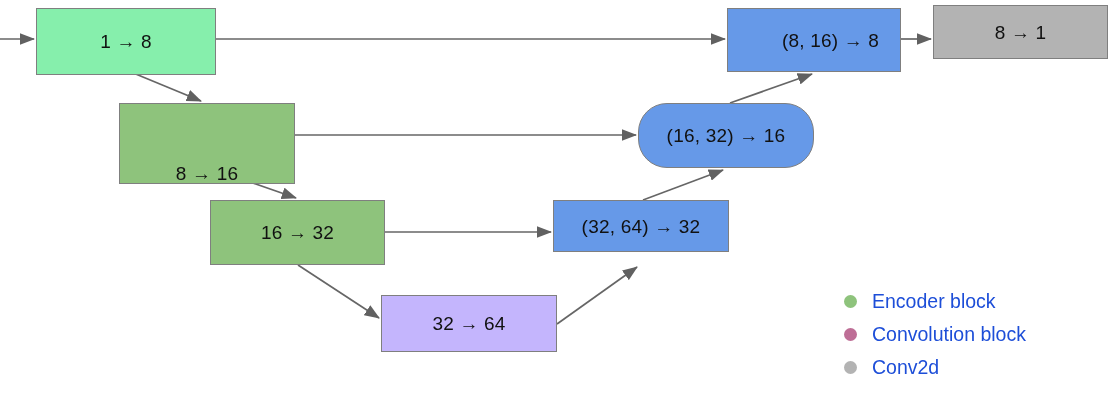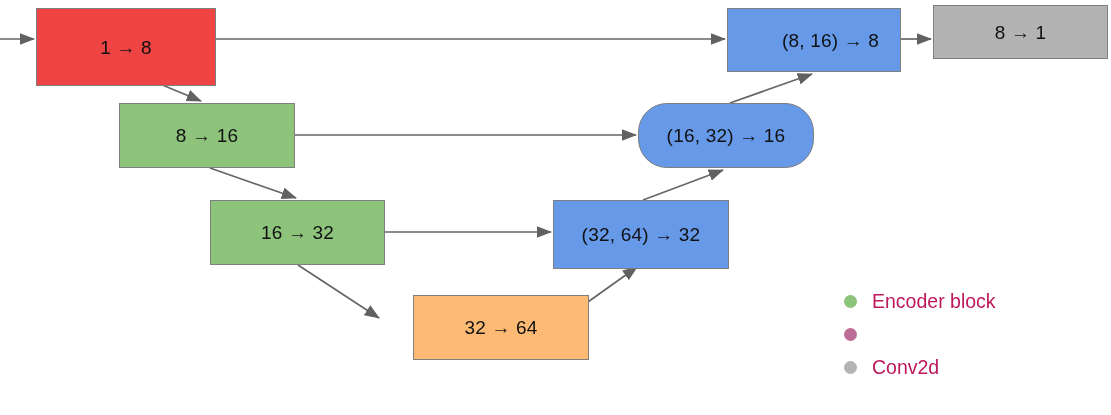--- a/index.html
+++ b/index.html
@@ -56,21 +56,21 @@
   }
   .legend-dot {
     width: 13px;
     height: 13px;
     border-radius: 50%;
     flex: 0 0 auto;
     margin-right: 15px;
   }
   .legend-label {
     font-size: 19.5px;
-    color: #be185d;
+    color: #1d4ed8;
     font-family: "Liberation Sans", sans-serif;
     line-height: 1;
     white-space: nowrap;
   }
 </style>
 </head>
 <body>
 
 <div id="diagram-root">
 
@@ -89,53 +89,54 @@
         <line x1="643" y1="200" x2="723" y2="170" stroke="#666666" stroke-width="1.7" marker-end="url(#arrowhead)"></line>
         <line x1="730" y1="103" x2="812" y2="74" stroke="#666666" stroke-width="1.7" marker-end="url(#arrowhead)"></line>
         <line x1="216" y1="39" x2="725" y2="39" stroke="#666666" stroke-width="1.7" marker-end="url(#arrowhead)"></line>
         <line x1="295" y1="135" x2="636" y2="135" stroke="#666666" stroke-width="1.7" marker-end="url(#arrowhead)"></line>
         <line x1="385" y1="232" x2="551" y2="232" stroke="#666666" stroke-width="1.7" marker-end="url(#arrowhead)"></line>
         <line x1="901" y1="39" x2="931" y2="39" stroke="#666666" stroke-width="1.7" marker-end="url(#arrowhead)"></line>
       </g>
   </svg>
 
   <div id="nodes-layer">
-      <div class="node" style="left: 36px; top: 8px; width: 180px; height: 78px; background: #ef4444; border-color: rgb(127, 127, 127);">
+      <div class="node" style="left: 36px; top: 8px; width: 180px; height: 67px; background: #86efac; border-color: rgb(127, 127, 127);">
         <span class="node-label">1 → 8</span>
       </div>
-      <div class="node" style="left: 119px; top: 103px; width: 176px; height: 65px; background: rgb(142, 195, 124); border-color: rgb(127, 127, 127);">
+      <div class="node" style="left: 119px; top: 103px; width: 176px; height: 81px; background: rgb(142, 195, 124); border-color: rgb(127, 127, 127); align-items: flex-end;">
         <span class="node-label">8 → 16</span>
       </div>
       <div class="node" style="left: 210px; top: 200px; width: 175px; height: 65px; background: rgb(142, 195, 124); border-color: rgb(127, 127, 127);">
         <span class="node-label">16 → 32</span>
       </div>
-      <div class="node" style="left: 381px; top: 295px; width: 176px; height: 65px; background: #fdba74; border-color: rgb(127, 127, 127); margin-left: 32px;">
+      <div class="node" style="left: 381px; top: 295px; width: 176px; height: 57px; background: #c4b5fd; border-color: rgb(127, 127, 127);">
         <span class="node-label">32 → 64</span>
       </div>
-      <div class="node" style="left: 553px; top: 200px; width: 176px; height: 69px; background: rgb(102, 153, 232); border-color: rgb(127, 127, 127); align-items: center;">
+      <div class="node" style="left: 553px; top: 200px; width: 176px; height: 52px; background: rgb(102, 153, 232); border-color: rgb(127, 127, 127); align-items: center;">
         <span class="node-label">(32, 64) → 32</span>
       </div>
       <div class="node" style="left: 638px; top: 103px; width: 176px; height: 65px; background: rgb(102, 153, 232); border-color: rgb(127, 127, 127); border-radius: 29px;">
         <span class="node-label">(16, 32) → 16</span>
       </div>
       <div class="node" style="left: 727px; top: 8px; width: 174px; height: 64px; background: rgb(102, 153, 232); border-color: rgb(127, 127, 127); padding-left: 33px;">
         <span class="node-label">(8, 16) → 8</span>
       </div>
       <div class="node" style="left: 933px; top: 5px; width: 175px; height: 54px; background: rgb(179, 179, 179); border-color: rgb(127, 127, 127);">
         <span class="node-label">8 → 1</span>
       </div>
     </div>
 
   <div id="legend">
       <div class="legend-row">
         <span class="legend-dot" style="background: rgb(142, 195, 124);"></span>
         <span class="legend-label">Encoder block</span>
       </div>
       <div class="legend-row">
         <span class="legend-dot" style="background: rgb(190, 110, 150);"></span>
+        <span class="legend-label">Convolution block</span>
       </div>
       <div class="legend-row">
         <span class="legend-dot" style="background: rgb(179, 179, 179);"></span>
         <span class="legend-label">Conv2d</span>
       </div>
     </div>
 
 </div>
 
 </body></html>

